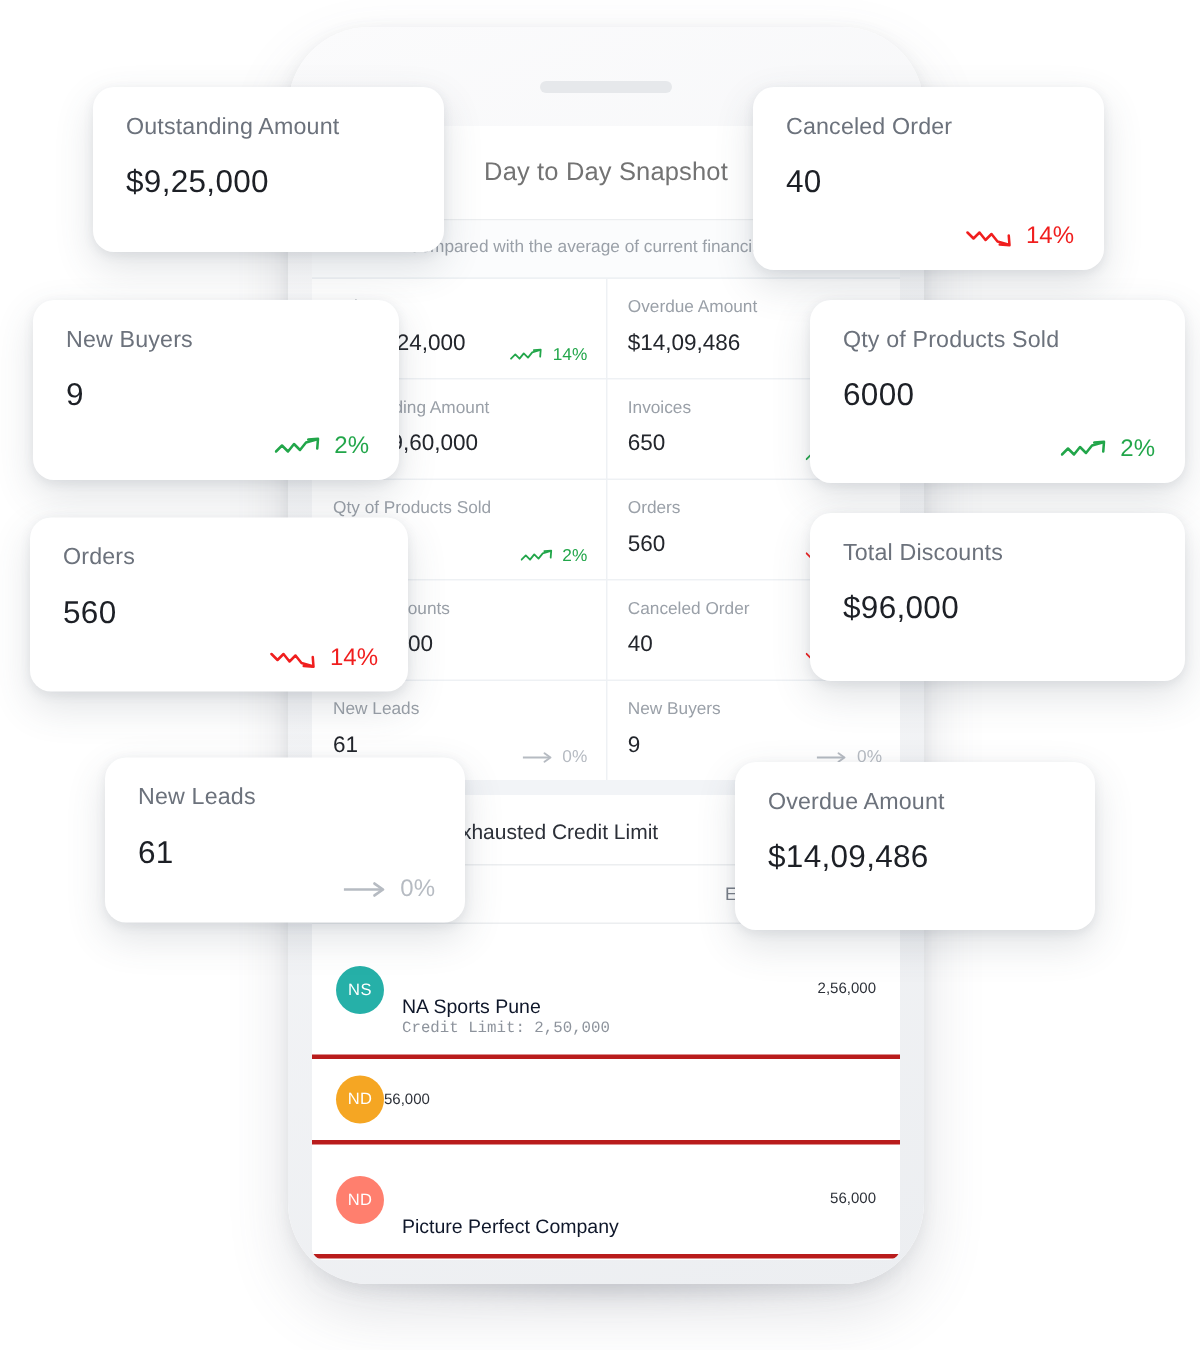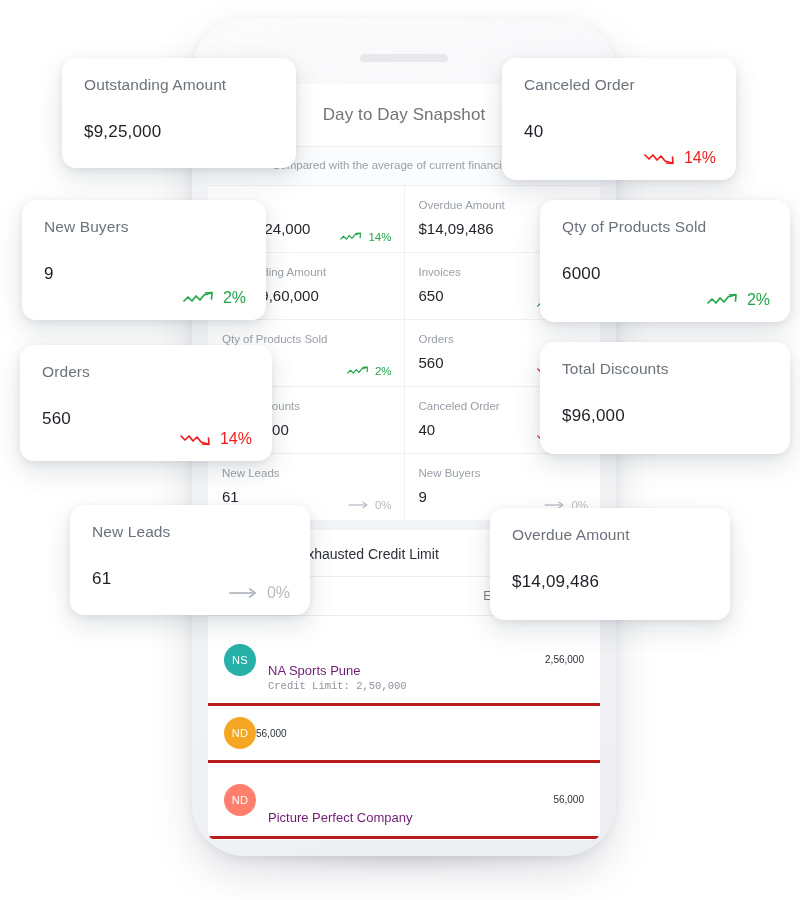--- a/index.html
+++ b/index.html
@@ -159,42 +159,42 @@
     border-radius: 50%;
     flex: 0 0 32px;
     display: flex;
     align-items: center;
     justify-content: center;
     color: #ffffff;
     font-size: 11px;
     letter-spacing: .3px;
   }
   .row-main { flex: 1 1 auto; padding-left: 12px; }
-  .row-name { font-size: 13px; color: #701a75; margin-top: 36px; }
+  .row-name { font-size: 13px; color: #0f172a; margin-top: 36px; }
   .row-sub  { font-size: 10.5px; color: #8d939c; margin-top: 2px; font-family: Liberation Mono, monospace; }
   .row-amt  { font-size: 10px; color: #2c3038; white-space: nowrap; }
 
   
   .fcard {
     position: absolute;
     background: #ffffff;
     border-radius: 14px;
     box-shadow: 0 10px 26px rgba(70,78,95,0.16), 0 2px 7px rgba(70,78,95,0.10);
     box-sizing: border-box;
     padding: 18px 22px 16px 22px;
   }
   .fcard-label {
     font-size: 15.5px;
     color: #6c727c;
     letter-spacing: .1px;
   }
   .fcard-value {
-    font-size: 17px;
+    font-size: 21px;
     color: #1d2026;
-    margin-top: 28px;
+    margin-top: 16px;
     letter-spacing: .2px;
   }
   .fcard-trend {
     position: absolute;
     right: 20px;
     bottom: 13px;
     display: flex;
     align-items: center;
     gap: 6px;
     font-size: 16px;

